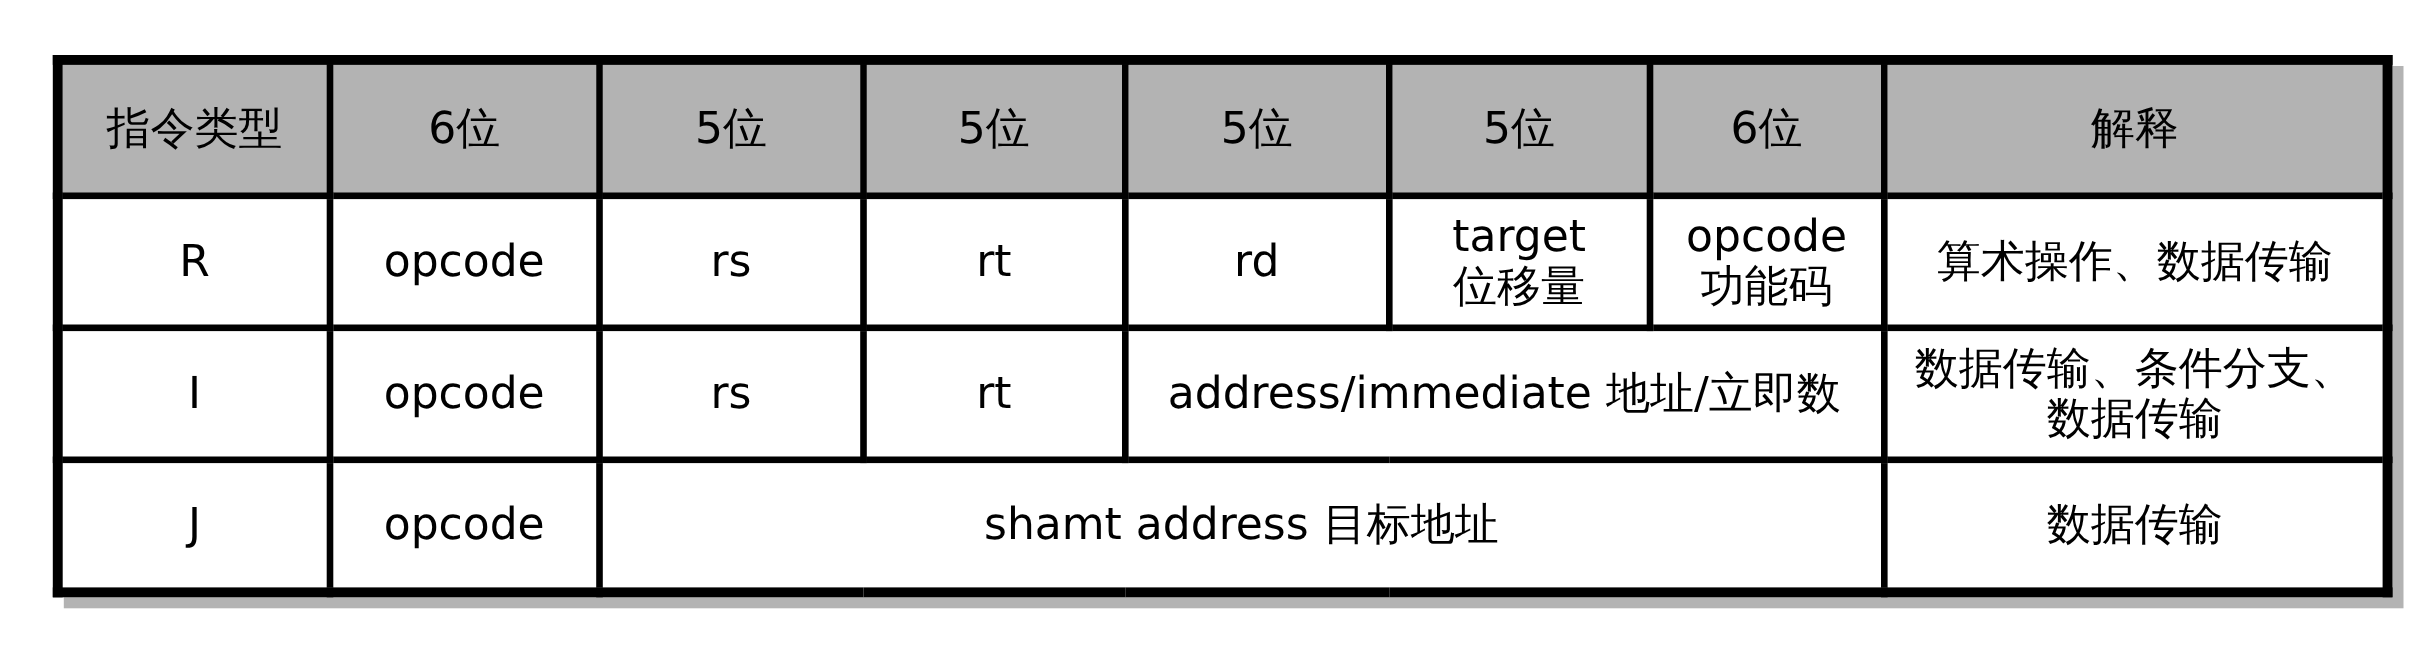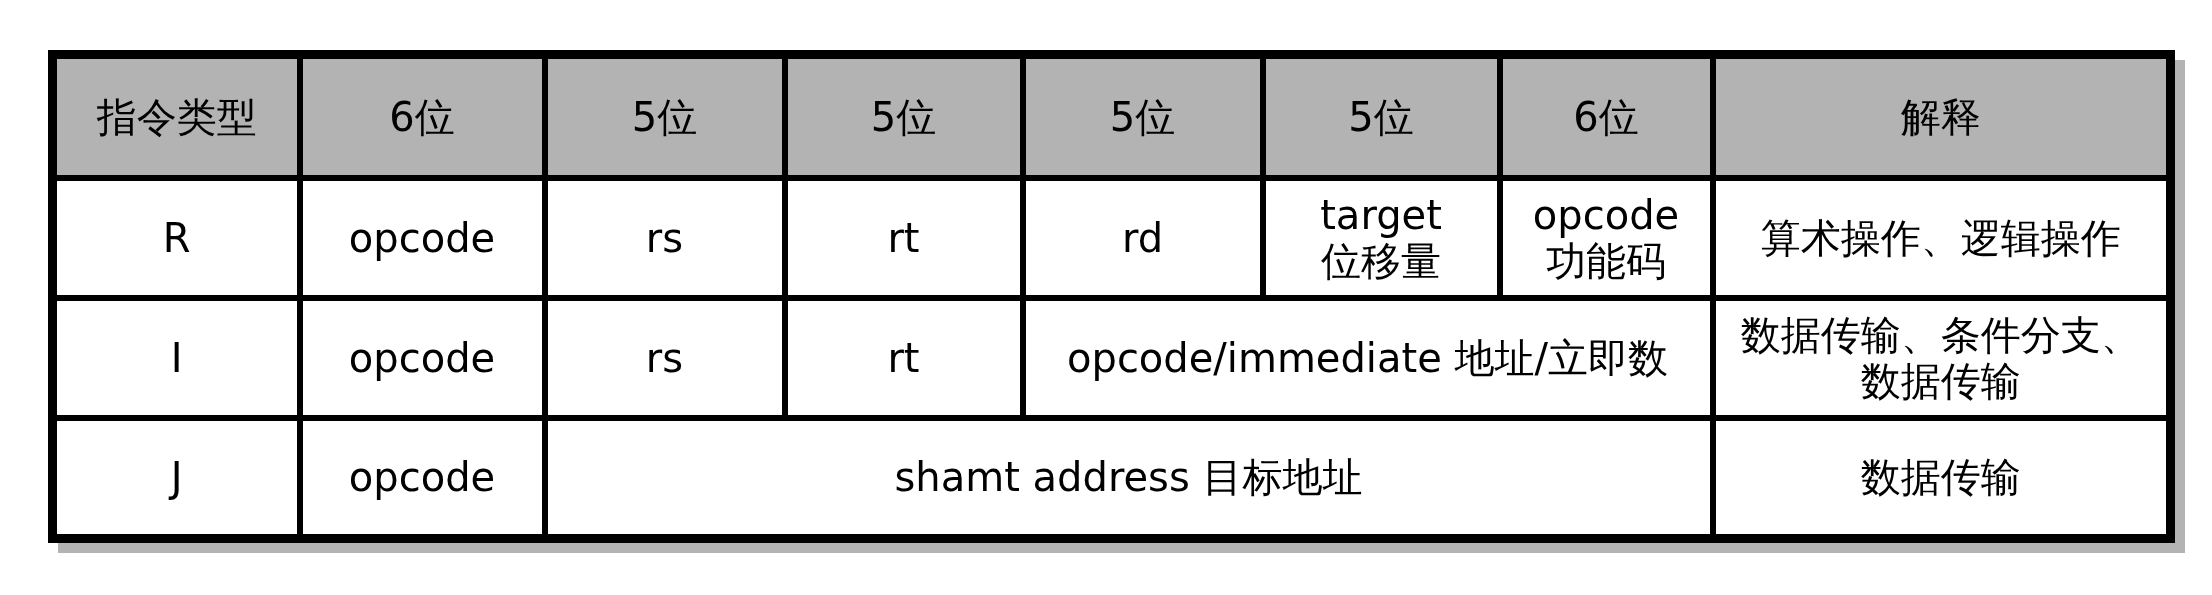--- a/index.html
+++ b/index.html
@@ -81,28 +81,28 @@
         <td>rt</td>
         <td>rd</td>
         <td class="two-line">
           <div>target</div>
           <div>位移量</div>
         </td>
         <td class="two-line">
           <div>opcode</div>
           <div>功能码</div>
         </td>
-        <td>算术操作、逻辑操作</td>
+        <td>算术操作、数据传输</td>
       </tr>
       <tr>
         <td>I</td>
         <td>opcode</td>
         <td>rs</td>
         <td>rt</td>
-        <td colspan="3">opcode/immediate 地址/立即数</td>
+        <td colspan="3">address/immediate 地址/立即数</td>
         <td class="two-line">
           <div>数据传输、条件分支、</div>
           <div>数据传输</div>
         </td>
       </tr>
       <tr>
         <td>J</td>
         <td>opcode</td>
         <td colspan="5">shamt address 目标地址</td>
         <td>数据传输</td>

